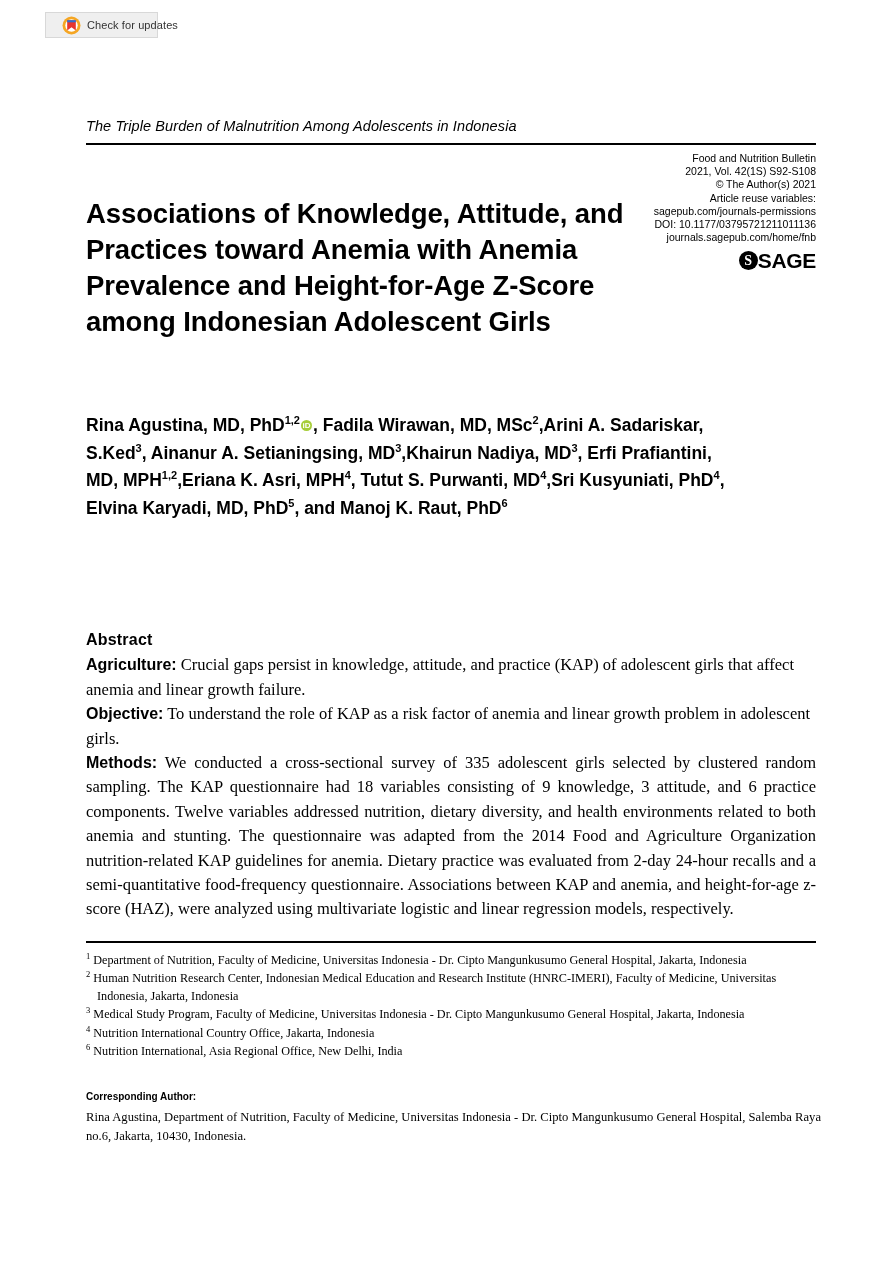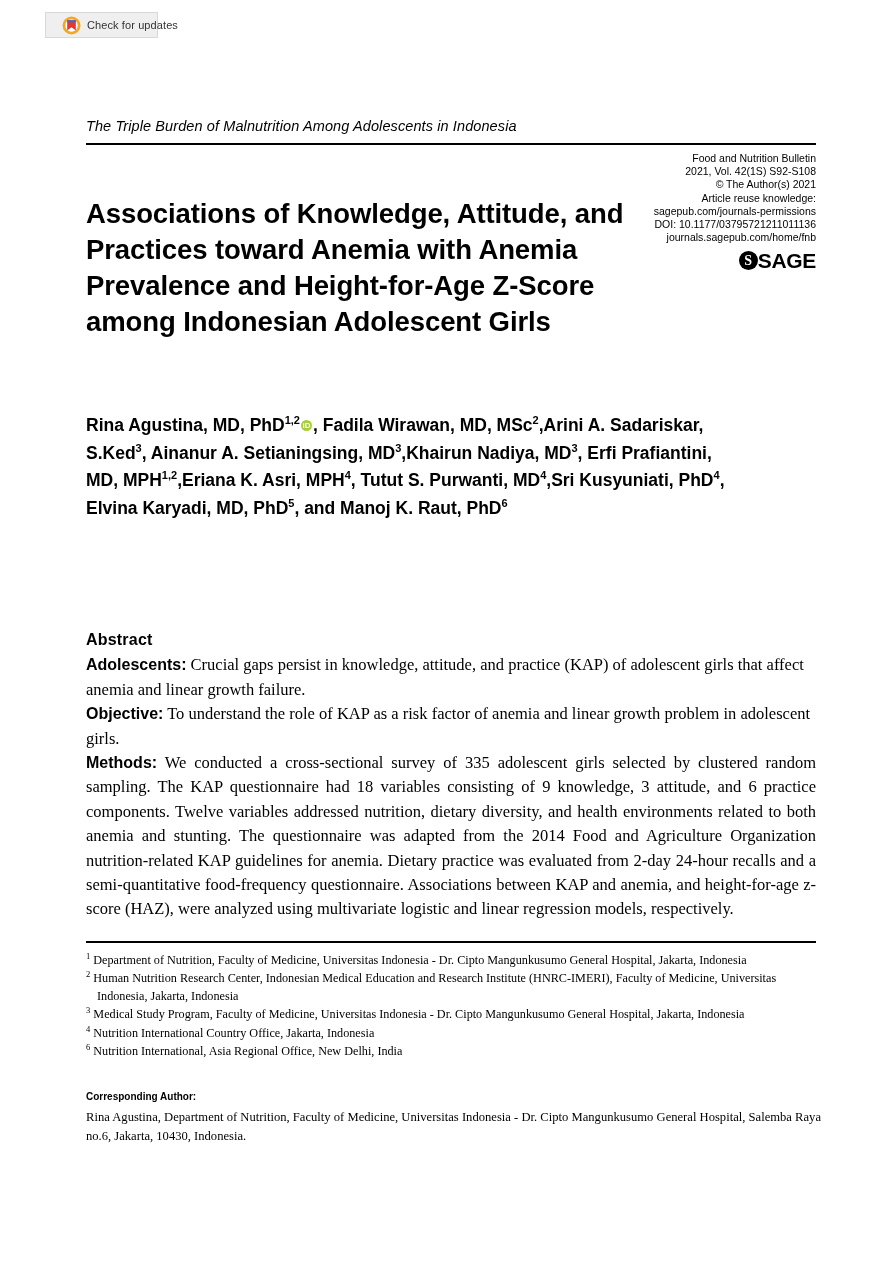--- a/index.html
+++ b/index.html
@@ -243,38 +243,38 @@
   <span class="crossmark-label">Check for updates</span>
 </div>
 
 <div class="running-head">The Triple Burden of Malnutrition Among Adolescents in Indonesia</div>
 <div class="head-rule"></div>
 
 <div class="masthead">
   <div>Food and Nutrition Bulletin</div>
   <div>2021, Vol. 42(1S) S92-S108</div>
   <div>© The Author(s) 2021</div>
-  <div>Article reuse knowledge:</div>
+  <div>Article reuse variables:</div>
   <div>sagepub.com/journals-permissions</div>
   <div>DOI: 10.1177/03795721211011136</div>
   <div>journals.sagepub.com/home/fnb</div>
   <div class="sage-logo">
     <span class="sage-mark">S</span>
     <span class="sage-word">SAGE</span>
   </div>
 </div>
 
 <h1 class="title">Associations of Knowledge, Attitude, and Practices toward Anemia with Anemia Prevalence and Height-for-Age Z-Score among Indonesian Adolescent Girls</h1>
 
 <div class="authors"><span>Rina Agustina, MD, PhD</span><sup>1,2</sup><span class="orcid">iD</span>, <span>Fadila Wirawan, MD, MSc</span><sup>2</sup>,<span>Arini A. Sadariskar, S.Ked</span><sup>3</sup>, <span>Ainanur A. Setianingsing, MD</span><sup>3</sup>,<span>Khairun Nadiya, MD</span><sup>3</sup>, <span>Erfi Prafiantini, MD, MPH</span><sup>1,2</sup>,<span>Eriana K. Asri, MPH</span><sup>4</sup>, <span>Tutut S. Purwanti, MD</span><sup>4</sup>,<span>Sri Kusyuniati, PhD</span><sup>4</sup>, <span>Elvina Karyadi, MD, PhD</span><sup>5</sup>, and <span>Manoj K. Raut, PhD</span><sup>6</sup></div>
 
 <div class="abstract">
   <h2>Abstract</h2>
   <div>
-      <p class="ragged"><span class="lead">Adolescents:</span> Crucial gaps persist in knowledge, attitude, and practice (KAP) of adolescent girls that affect anemia and linear growth failure.</p>
+      <p class="ragged"><span class="lead">Agriculture:</span> Crucial gaps persist in knowledge, attitude, and practice (KAP) of adolescent girls that affect anemia and linear growth failure.</p>
       <p class="ragged"><span class="lead">Objective:</span> To understand the role of KAP as a risk factor of anemia and linear growth problem in adolescent girls.</p>
       <p><span class="lead">Methods:</span> We conducted a cross-sectional survey of 335 adolescent girls selected by clustered random sampling. The KAP questionnaire had 18 variables consisting of 9 knowledge, 3 attitude, and 6 practice components. Twelve variables addressed nutrition, dietary diversity, and health environments related to both anemia and stunting. The questionnaire was adapted from the 2014 Food and Agriculture Organization nutrition-related KAP guidelines for anemia. Dietary practice was evaluated from 2-day 24-hour recalls and a semi-quantitative food-frequency questionnaire. Associations between KAP and anemia, and height-for-age z-score (HAZ), were analyzed using multivariate logistic and linear regression models, respectively.</p>
     </div>
 </div>
 
 <div class="foot-rule"></div>
 
 <div class="affiliations">
     <div class="aff"><sup>1</sup> Department of Nutrition, Faculty of Medicine, Universitas Indonesia - Dr. Cipto Mangunkusumo General Hospital, Jakarta, Indonesia</div>
     <div class="aff"><sup>2</sup> Human Nutrition Research Center, Indonesian Medical Education and Research Institute (HNRC-IMERI), Faculty of Medicine, Universitas Indonesia, Jakarta, Indonesia</div>

